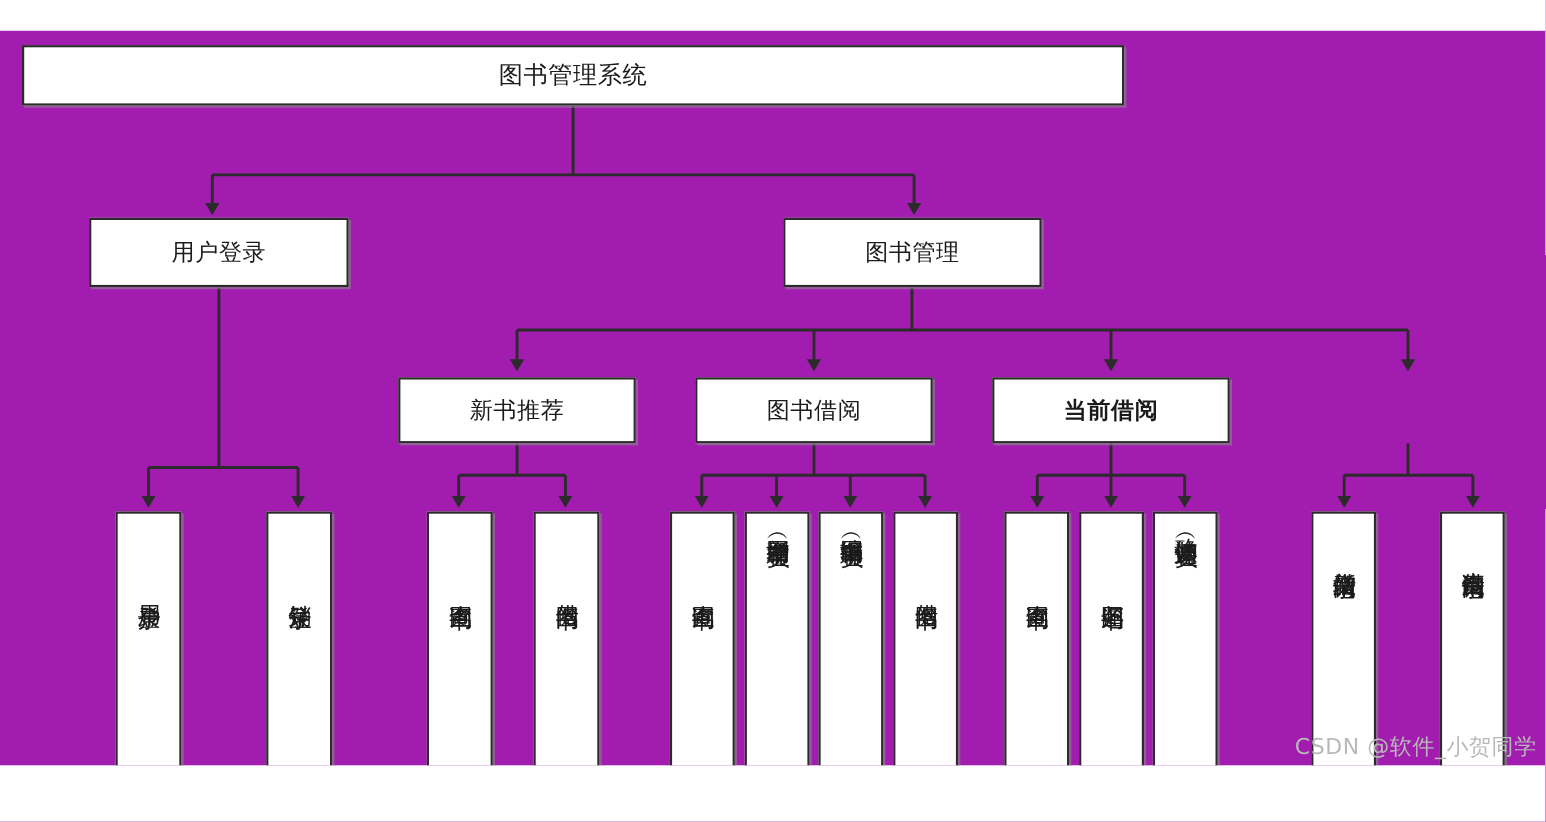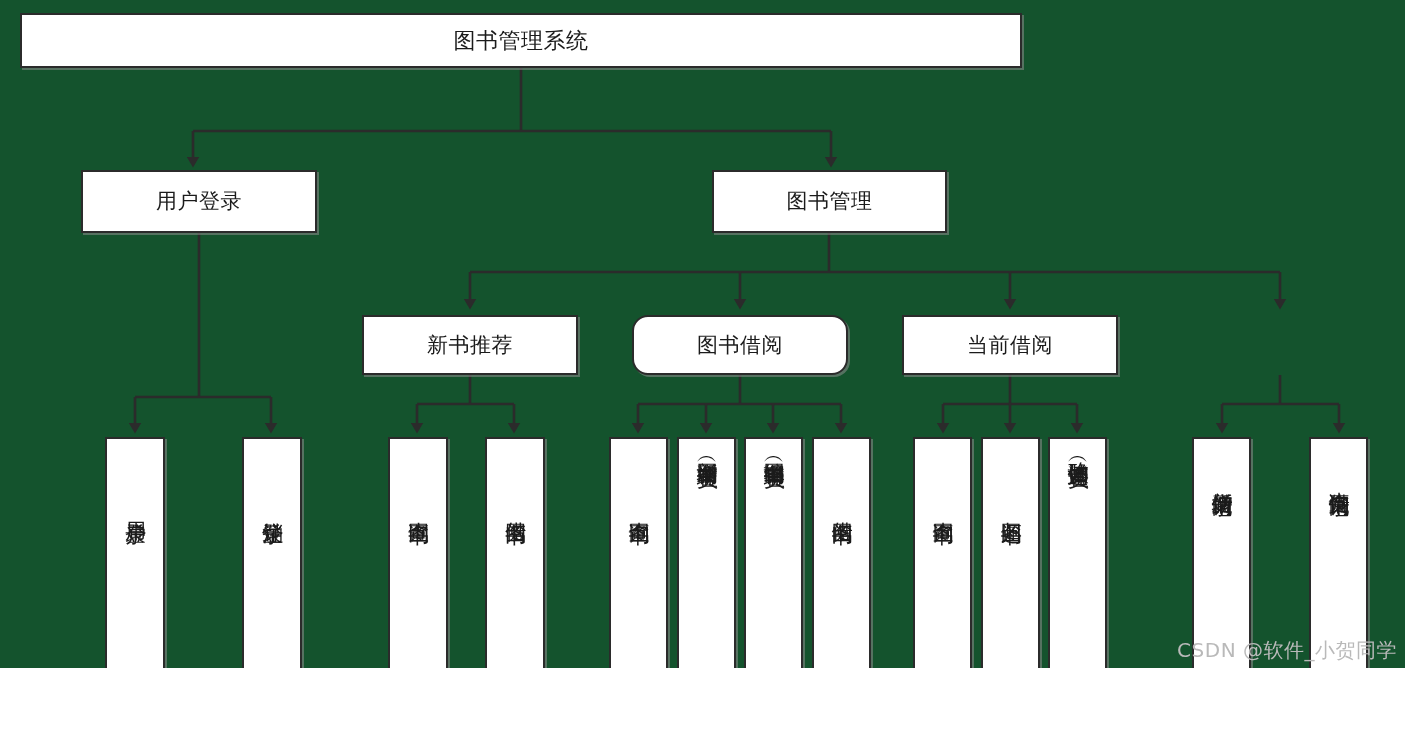--- a/index.html
+++ b/index.html
@@ -8,22 +8,23 @@
     padding: 0;
     background: #ffffff;
   }
   body {
     font-family: "DejaVu Sans", "Liberation Sans", sans-serif;
   }
   #canvas {
     position: relative;
     width: 1405px;
     height: 668px;
-    background: #14532d;
+    background: #a21caf;
     overflow: hidden;
+    margin-top: 28px;
   }
   svg#edges {
     position: absolute;
     left: 0;
     top: 0;
     width: 1405px;
     height: 747px;
     pointer-events: none;
   }
   .node {
@@ -139,24 +140,24 @@
   <div class="node" style="left:81px; top:170px; width:236px; height:63px;">
     <span class="label">用户登录</span>
   </div>
   <div class="node" style="left:712px; top:170px; width:235px; height:63px;">
     <span class="label">图书管理</span>
   </div>
 
   <div class="node" style="left:362px; top:315px; width:216px; height:60px;">
     <span class="label">新书推荐</span>
   </div>
-  <div class="node" style="left:632px; top:315px; width:216px; height:60px;border-radius:16px;">
+  <div class="node" style="left:632px; top:315px; width:216px; height:60px;">
     <span class="label">图书借阅</span>
   </div>
-  <div class="node" style="left:902px; top:315px; width:216px; height:60px;">
+  <div class="node" style="left:902px; top:315px; width:216px; height:60px;font-weight:bold;">
     <span class="label">当前借阅</span>
   </div>
 
   <div class="node leaf mid" style="left:105px; top:437px; width:60px; height:298px;">
     <span class="label">用户登录</span>
   </div>
   <div class="node leaf mid" style="left:242px; top:437px; width:60px; height:298px;">
     <span class="label">注销登录</span>
   </div>
 

